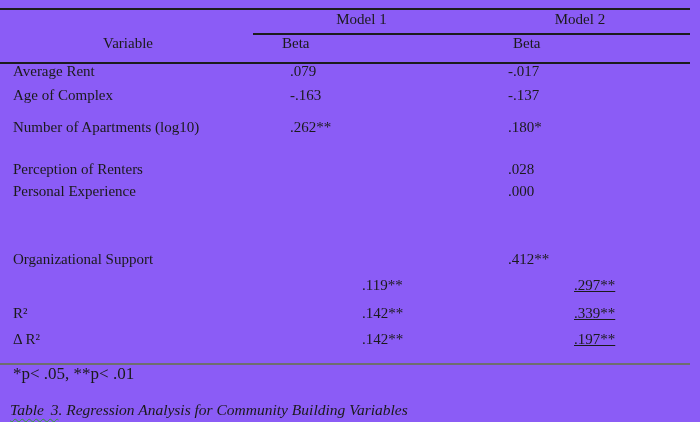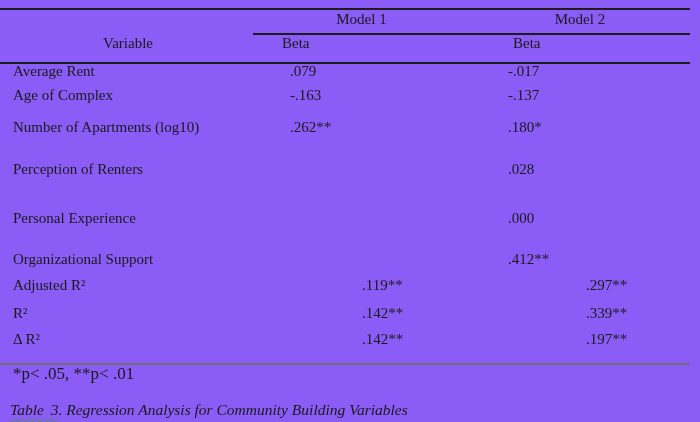--- a/index.html
+++ b/index.html
@@ -32,24 +32,24 @@
   .hdr-model2   { left: 470px; top: 10px; width: 220px; text-align: center; }
   .hdr-variable { left: 0;     top: 34px; width: 256px; text-align: center; }
   .hdr-beta1    { left: 282px; top: 34px; }
   .hdr-beta2    { left: 513px; top: 34px; }
 
   .trow { position: absolute; left: 0; width: 700px; height: 19px; }
   .trow .lbl { position: absolute; left: 13px; white-space: nowrap; }
   .trow .v1  { position: absolute; left: 290px; white-space: nowrap; }
   .trow .v2  { position: absolute; left: 508px; white-space: nowrap; }
   .trow.stat .v1 { left: 362px; }
-  .trow.stat .v2 { left: 586px; }
+  .trow.stat .v2 { left: 574px; text-decoration: underline; }
 
   .r0 { top: 62px; }  .r1 { top: 86px; }  .r2 { top: 118px; padding-left: 24px; }
-  .r3 { top: 160px; } .r4 { top: 209px; } .r5 { top: 222px; }
+  .r3 { top: 160px; } .r4 { top: 182px; } .r5 { top: 222px; }
   .r6 { top: 250px; padding-left: 25px; } .r7 { top: 276px; } .r8 { top: 304px; }
   .r9 { top: 330px; }
 
   .footnote {
     position: absolute;
     left: 13px;
     top: 367px;
     font-size: 17px;
     line-height: 14px;
     white-space: nowrap;
@@ -112,21 +112,20 @@
     <span class="lbl">Personal Experience</span>
     <span class="v1"></span>
     <span class="v2">.000</span>
   </div>
   <div class="trow r6">
     <span class="lbl">Organizational Support</span>
     <span class="v1"></span>
     <span class="v2">.412**</span>
   </div>
   <div class="trow stat r7">
-    <span class="lbl">Adjusted R²</span>
     <span class="v1">.119**</span>
     <span class="v2">.297**</span>
   </div>
   <div class="trow stat r8">
     <span class="lbl">R²</span>
     <span class="v1">.142**</span>
     <span class="v2">.339**</span>
   </div>
   <div class="trow stat r9">
     <span class="lbl">Δ R²</span>

